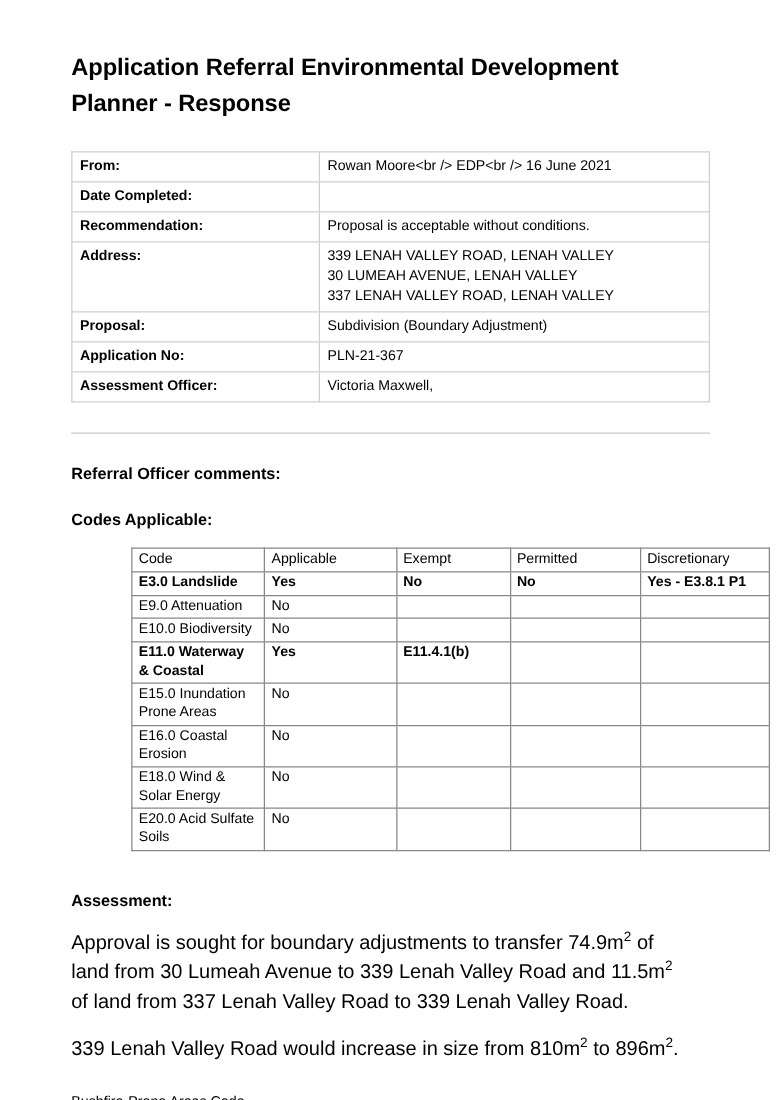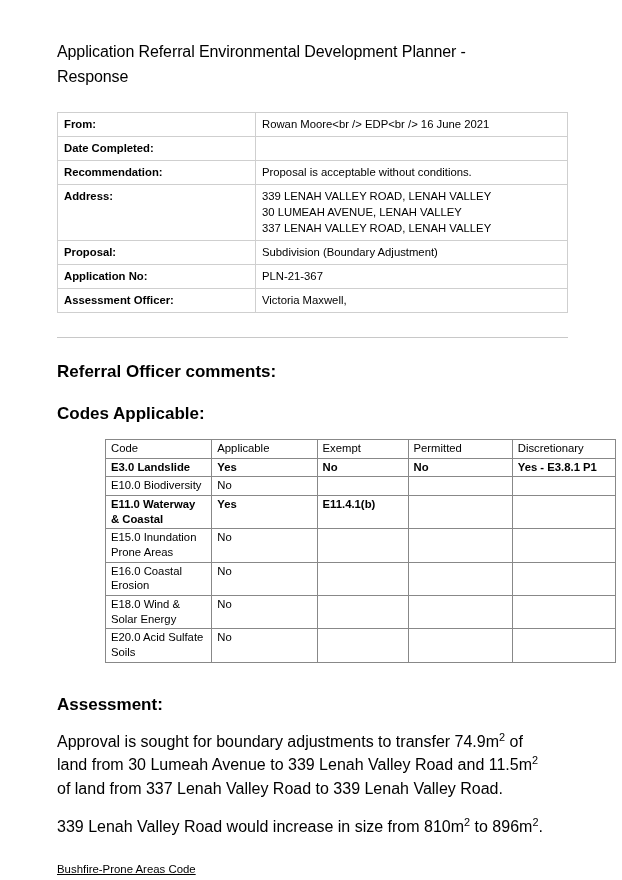--- a/index.html
+++ b/index.html
@@ -16,22 +16,22 @@
     color: #000000;
     overflow: hidden;
   }
   .page {
     width: 622px;
     height: 880px;
     background: #ffffff;
     padding: 40px 55px 0 57px;
   }
   .doc-title {
-    font-size: 16px;
-    font-weight: normal;
+    font-size: 19px;
+    font-weight: bold;
     line-height: 1.55;
     letter-spacing: -0.1px;
     margin: 0 0 22px 0;
     max-width: 470px;
   }
 
   
   table.info-table {
     width: 511px;
     border-collapse: collapse;
@@ -55,21 +55,21 @@
   .addr-line { display: block; }
 
   hr.separator {
     border: none;
     border-top: 1px solid #c8c8c8;
     margin: 24px 0 0 0;
     width: 511px;
   }
 
   .section-heading {
-    font-size: 17px;
+    font-size: 13px;
     font-weight: bold;
     margin: 24px 0 0 0;
   }
   .section-heading.tight { margin-top: 22px; }
 
   
   table.codes-table {
     width: 511px;
     border-collapse: collapse;
     table-layout: fixed;
@@ -172,20 +172,27 @@
 
 
       <tr class="bold-row">
         <td class="c-code">E3.0 Landslide</td>
         <td class="c-appl">Yes</td>
         <td class="c-exem">No</td>
         <td class="c-perm">No</td>
         <td class="c-disc">Yes - E3.8.1 P1</td>
       </tr>
 
+      <tr>
+        <td class="c-code">E9.0 Attenuation</td>
+        <td class="c-appl">No</td>
+        <td class="c-exem"></td>
+        <td class="c-perm"></td>
+        <td class="c-disc"></td>
+      </tr>
 
       <tr>
         <td class="c-code">E10.0 Biodiversity</td>
         <td class="c-appl">No</td>
         <td class="c-exem"></td>
         <td class="c-perm"></td>
         <td class="c-disc"></td>
       </tr>
 
       <tr class="bold-row">

